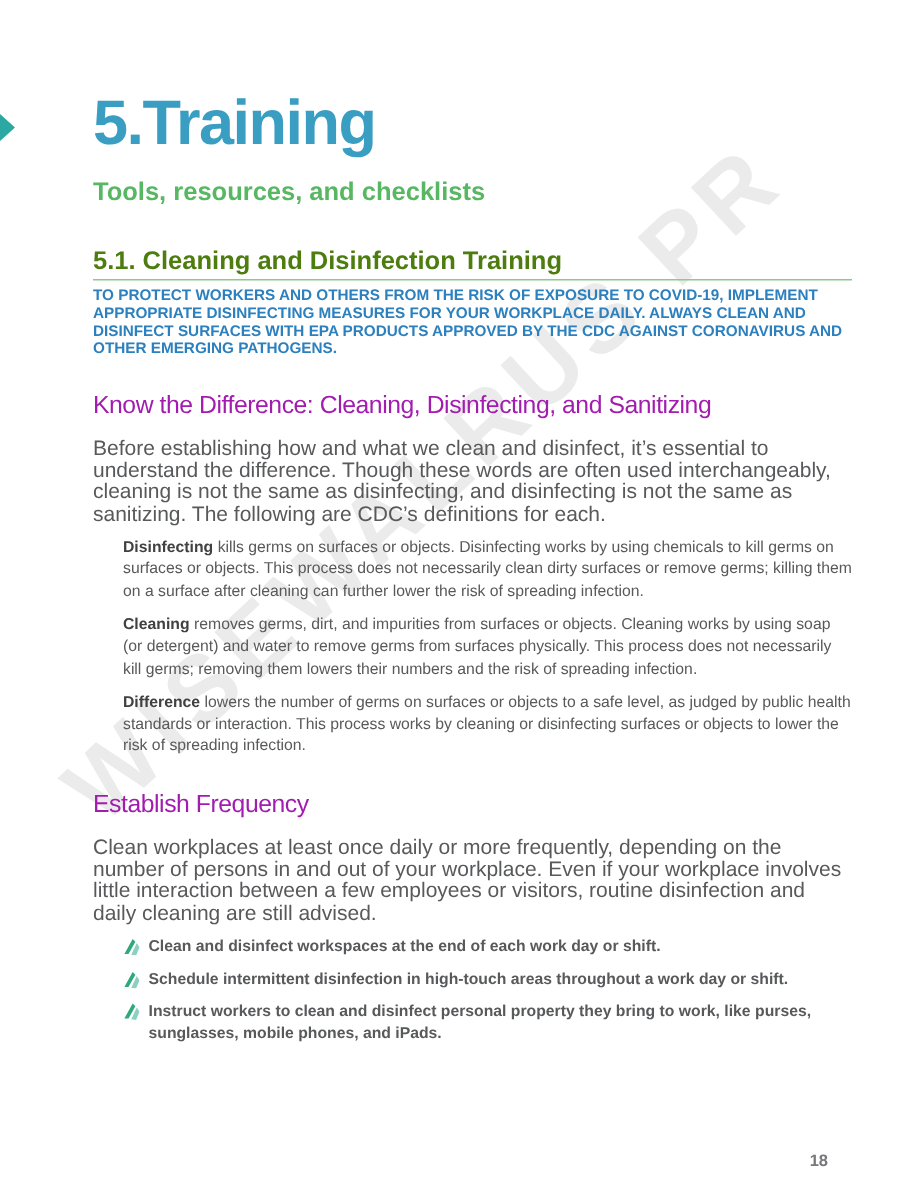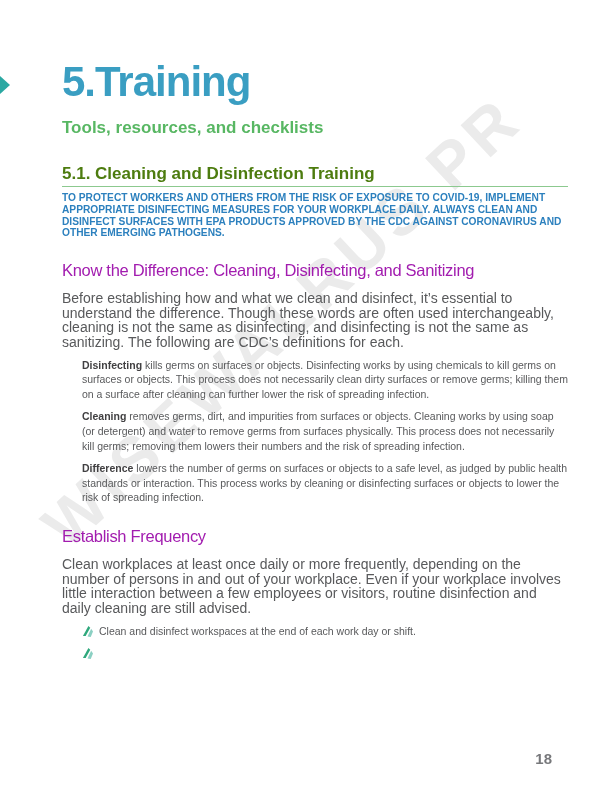--- a/index.html
+++ b/index.html
@@ -107,31 +107,32 @@
     margin:9px 0 0 0;
     padding:0;
   }
   .bullet-list li{
     position:relative;
     margin:0 0 7px 0;
     padding-left:37px;
     font-size:10.5px;
     line-height:14.6px;
     color:#58595B;
+    font-weight:bold;
   }
   .bullet-icon{
     position:absolute;
     left:20px; top:1px;
     width:11px;height:12px;
   }
   .page-number{
     position:absolute;
-    right:60px; top:750px;
+    right:60px; top:768px;
     z-index:1;
-    font-size:15px;
+    font-size:11px;
     font-weight:600;
     color:#77787B;
   }
 </style>
 </head>
 <body>
 
 <div class="page">
 
   <div class="watermark">WISEWALRUS PR</div>
@@ -175,20 +176,28 @@
           <path d="M1 12 L7 1 L9 3 L4 12 Z" fill="#2FA87C"></path>
           <path d="M6 12.5 L10 4 L12 7 L9.5 13 Z" fill="#8BD0C3"></path>
         </svg>
         <span>Clean and disinfect workspaces at the end of each work day or shift.</span>
       </li>
       <li>
         <svg class="bullet-icon" viewBox="0 0 12 13" xmlns="http://www.w3.org/2000/svg">
           <path d="M1 12 L7 1 L9 3 L4 12 Z" fill="#2FA87C"></path>
           <path d="M6 12.5 L10 4 L12 7 L9.5 13 Z" fill="#8BD0C3"></path>
         </svg>
+        <span>Schedule intermittent disinfection in high-touch areas throughout a work day or shift.</span>
+      </li>
+      <li>
+        <svg class="bullet-icon" viewBox="0 0 12 13" xmlns="http://www.w3.org/2000/svg">
+          <path d="M1 12 L7 1 L9 3 L4 12 Z" fill="#2FA87C"></path>
+          <path d="M6 12.5 L10 4 L12 7 L9.5 13 Z" fill="#8BD0C3"></path>
+        </svg>
+        <span>Instruct workers to clean and disinfect personal property they bring to work, like purses, sunglasses, mobile phones, and iPads.</span>
       </li>
     </ul>
 
   </div>
 
   <div class="page-number">18</div>
 
 </div>
 
 </body></html>

